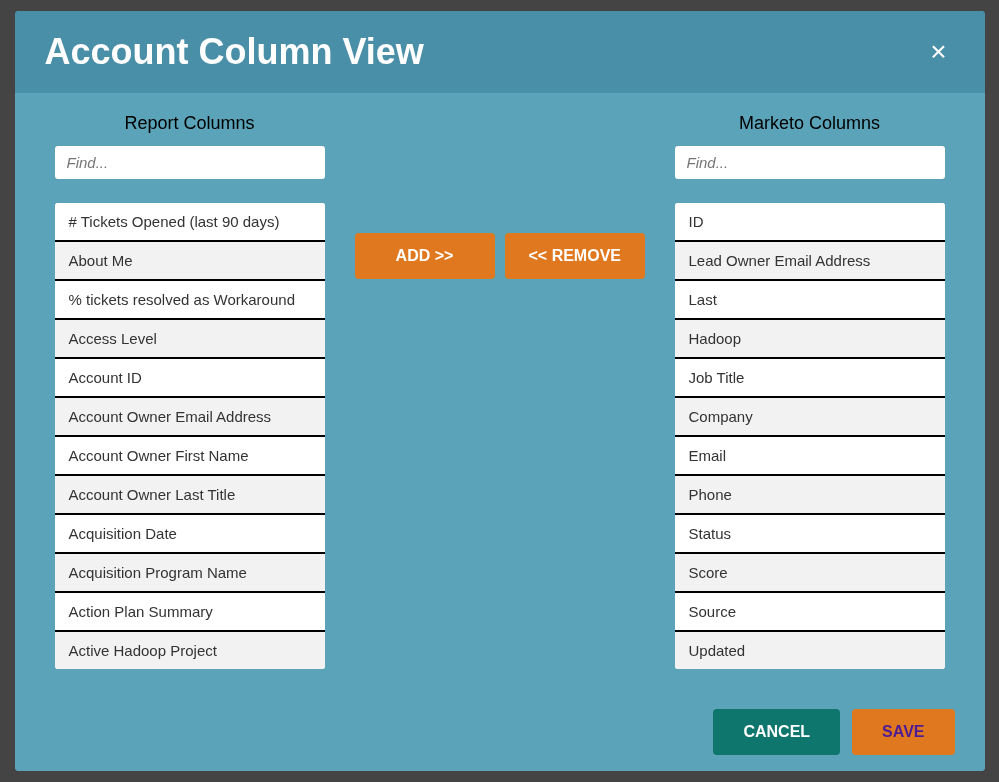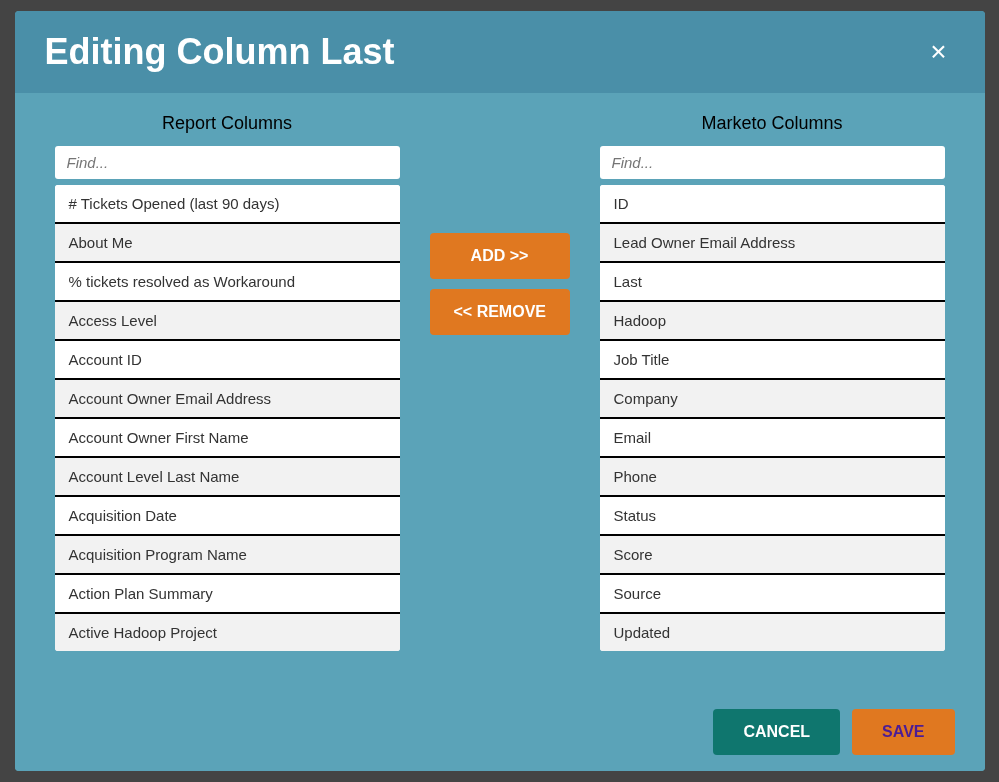--- a/index.html
+++ b/index.html
@@ -76,21 +76,21 @@
       text-align: center;
       margin-bottom: 12px;
     }
     .search-input {
       width: 100%;
       padding: 8px 12px;
       border: none;
       border-radius: 3px;
       font-size: 15px;
       color: #999;
-      margin-bottom: 6px;
+      margin-bottom: 24px;
       outline: none;
       font-style: italic;
     }
     .list-container {
       background: white;
       border-radius: 3px;
       overflow: hidden;
     }
     .list-item {
       padding: 10px 14px;
@@ -103,21 +103,21 @@
       border-bottom: none;
     }
     .list-item:nth-child(odd) {
       background: #ffffff;
     }
     .list-item:nth-child(even) {
       background: #f2f2f2;
     }
     .buttons-middle {
       display: flex;
-      flex-direction: column;
+      flex-direction: row;
       align-items: center;
       justify-content: center;
       gap: 10px;
       padding: 0 10px;
       margin-top: 120px;
     }
     .action-btn {
       background: #e07820;
       color: white;
       border: none;
@@ -155,40 +155,40 @@
       color: #4c1d95;
     }
   </style>
 </head>
 <body>
 
 <div class="modal-overlay">
   <div class="modal">
 
     <div class="modal-header">
-      <span class="modal-title">Editing Column Last</span>
+      <span class="modal-title">Account Column View</span>
       <button class="close-btn">×</button>
     </div>
 
     <div class="modal-body">
       <div class="columns-container">
 
         <div class="column-section">
           <div class="column-header">Report Columns</div>
           <input class="search-input" type="text" placeholder="Find..." style="">
           <div class="list-container">
 
           <div class="list-item"># Tickets Opened (last 90 days)</div>
               <div class="list-item">About Me</div>
               <div class="list-item">% tickets resolved as Workaround</div>
               <div class="list-item">Access Level</div>
               <div class="list-item">Account ID</div>
               <div class="list-item">Account Owner Email Address</div>
               <div class="list-item">Account Owner First Name</div>
-              <div class="list-item">Account Level Last Name</div>
+              <div class="list-item">Account Owner Last Title</div>
               <div class="list-item">Acquisition Date</div>
               <div class="list-item">Acquisition Program Name</div>
               <div class="list-item">Action Plan Summary</div>
               <div class="list-item">Active Hadoop Project</div>
             </div>
         </div>
 
         <div class="buttons-middle">
           <button class="action-btn">ADD &gt;&gt;</button>
           <button class="action-btn">&lt;&lt; REMOVE</button>

